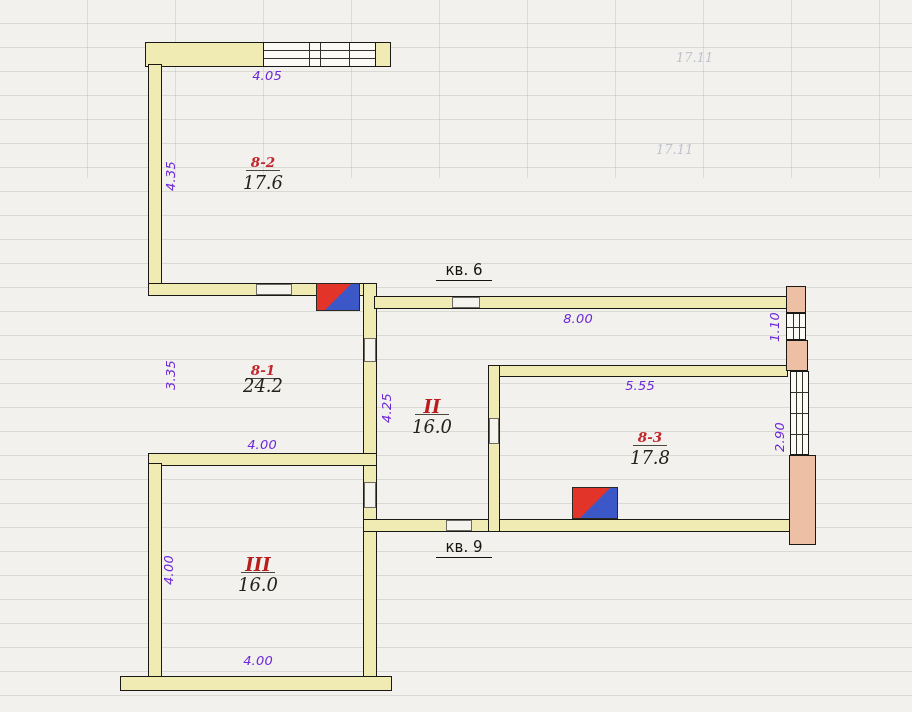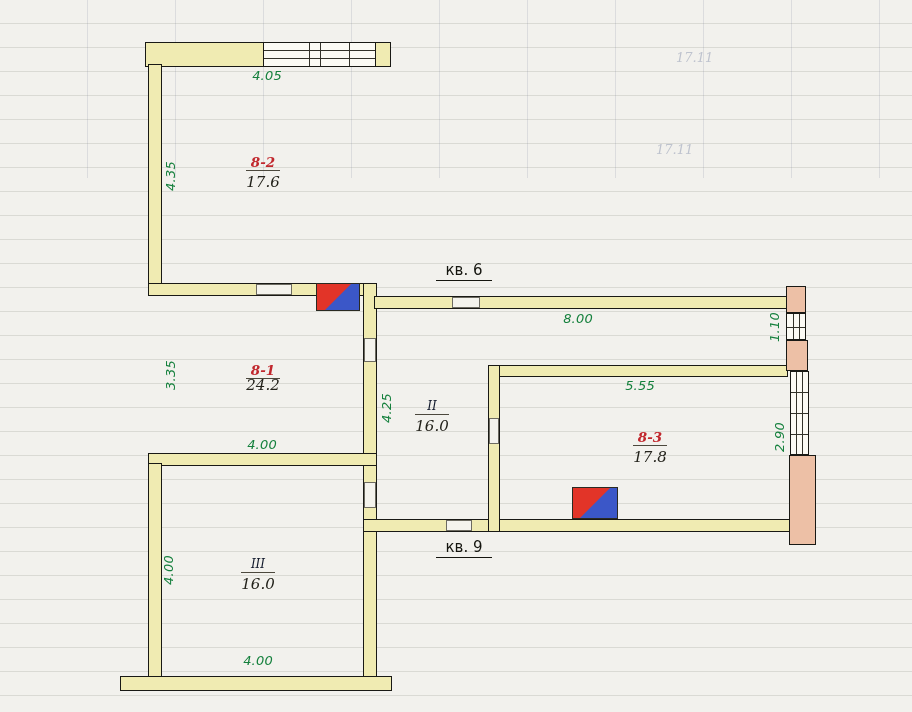--- a/index.html
+++ b/index.html
@@ -15,27 +15,27 @@
   .ruling-v { position:absolute; left:0; top:0; right:0; height:178px; z-index:0; pointer-events:none;
     background:repeating-linear-gradient(to right, transparent 0 87px, rgba(128,136,158,.20) 87px 88px); }
   .wall { position:absolute; background:var(--wall-fill,#f0ebb2); border:1.8px solid var(--ink,#191915); z-index:2; }
   .wall.pink { background:var(--masonry-fill,#edc0a6); }
   .window { position:absolute; background:#fbfaf4; border:1.7px solid var(--ink,#191915); z-index:3; }
   .wl { position:absolute; background:#33322a; }
   .opening { position:absolute; background:#f4f3ed; z-index:3; border:1px solid rgba(70,68,58,.78); }
   .stove { position:absolute; z-index:4; border:1px solid #2a2a22;
     background:linear-gradient(135deg, var(--symbol-red,#e23428) 49.4%, var(--symbol-blue,#3b57c8) 50.6%); }
   .lbl { position:absolute; display:flex; align-items:center; justify-content:center; z-index:5; white-space:nowrap; }
-  .dim { font-style:italic; font-size:13px; color:#15803d; letter-spacing:.2px;text-align:center; }
+  .dim { font-style:italic; font-size:13px; color:#6d28d9; letter-spacing:.2px;text-align:center; }
   .rot { transform:rotate(-90deg); }
   .redno { font-family:"DejaVu Serif",serif; font-style:italic; font-weight:bold; font-size:13.5px;
     color:var(--room-red,#c1272d); border-bottom:1.2px solid #4c483d; }
-  .roman { font-family:"DejaVu Serif",serif; font-style:italic; font-weight:normal; font-size:12px;
-    color:#0f172a; border-bottom:1.2px solid #4c483d; }
-  .area { font-family:"DejaVu Serif",serif; font-style:italic; font-size:15px; color:#23221b; }
+  .roman { font-family:"DejaVu Serif",serif; font-style:italic; font-weight:bold; font-size:18px;
+    color:#b91c1c; border-bottom:1.2px solid #4c483d; }
+  .area { font-family:"DejaVu Serif",serif; font-style:italic; font-size:18px; color:#23221b; }
   .kv { font-size:15px; color:#15150f; border-bottom:1.5px solid #15150f; padding:0 2px 1px; }
   .ghost { position:absolute; z-index:1; font-family:"DejaVu Serif",serif; font-style:italic;
     font-size:13px; color:rgba(92,106,148,.34); }
 </style>
 </head>
 <body>
 
 <div class="canvas">
   <div class="ruling-h"></div>
   <div class="ruling-v"></div>

